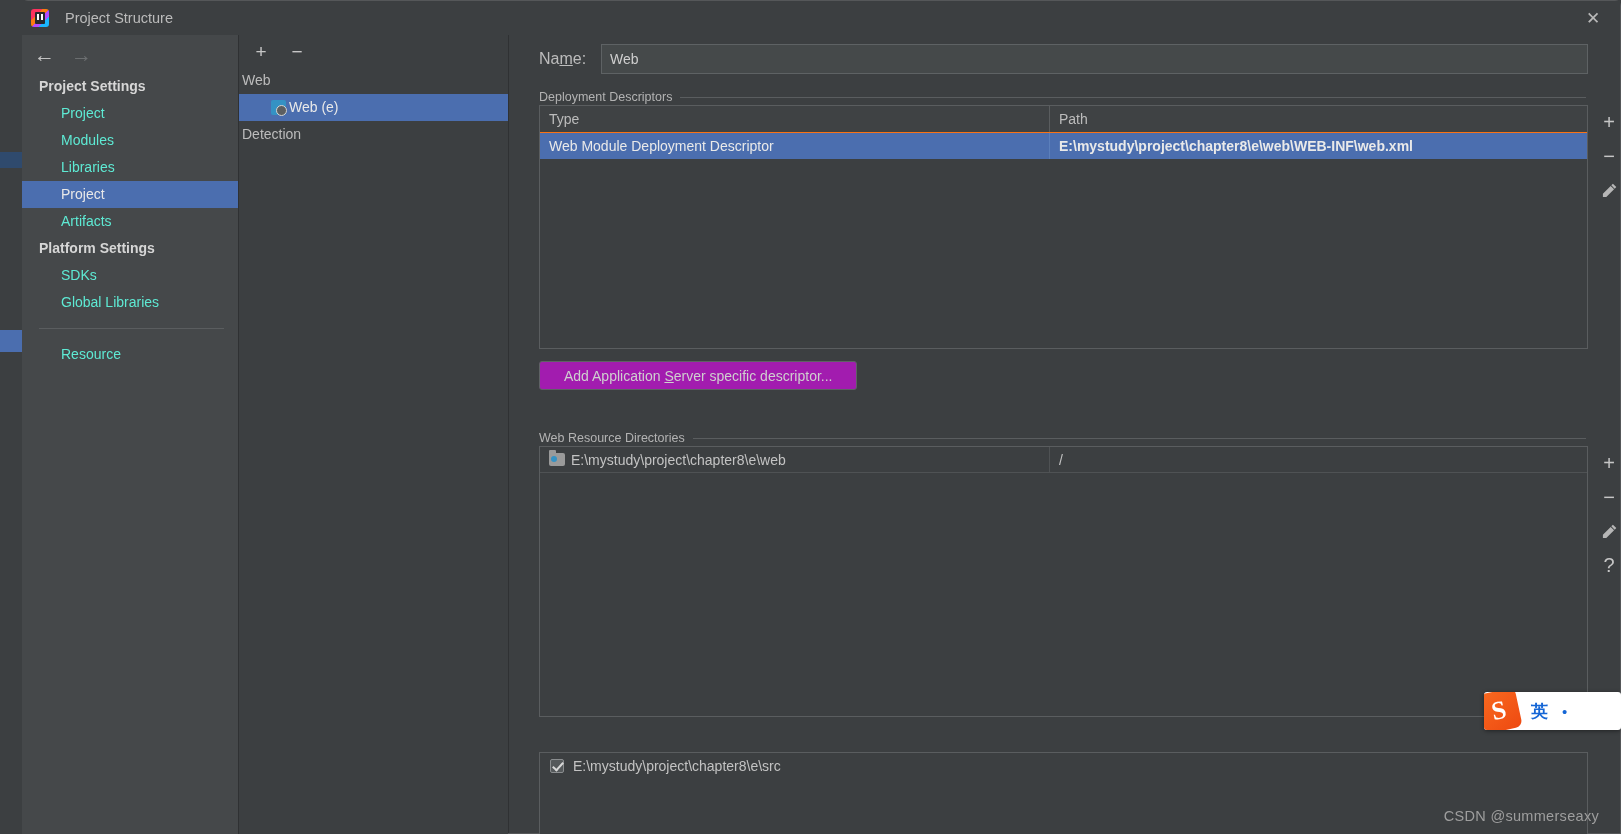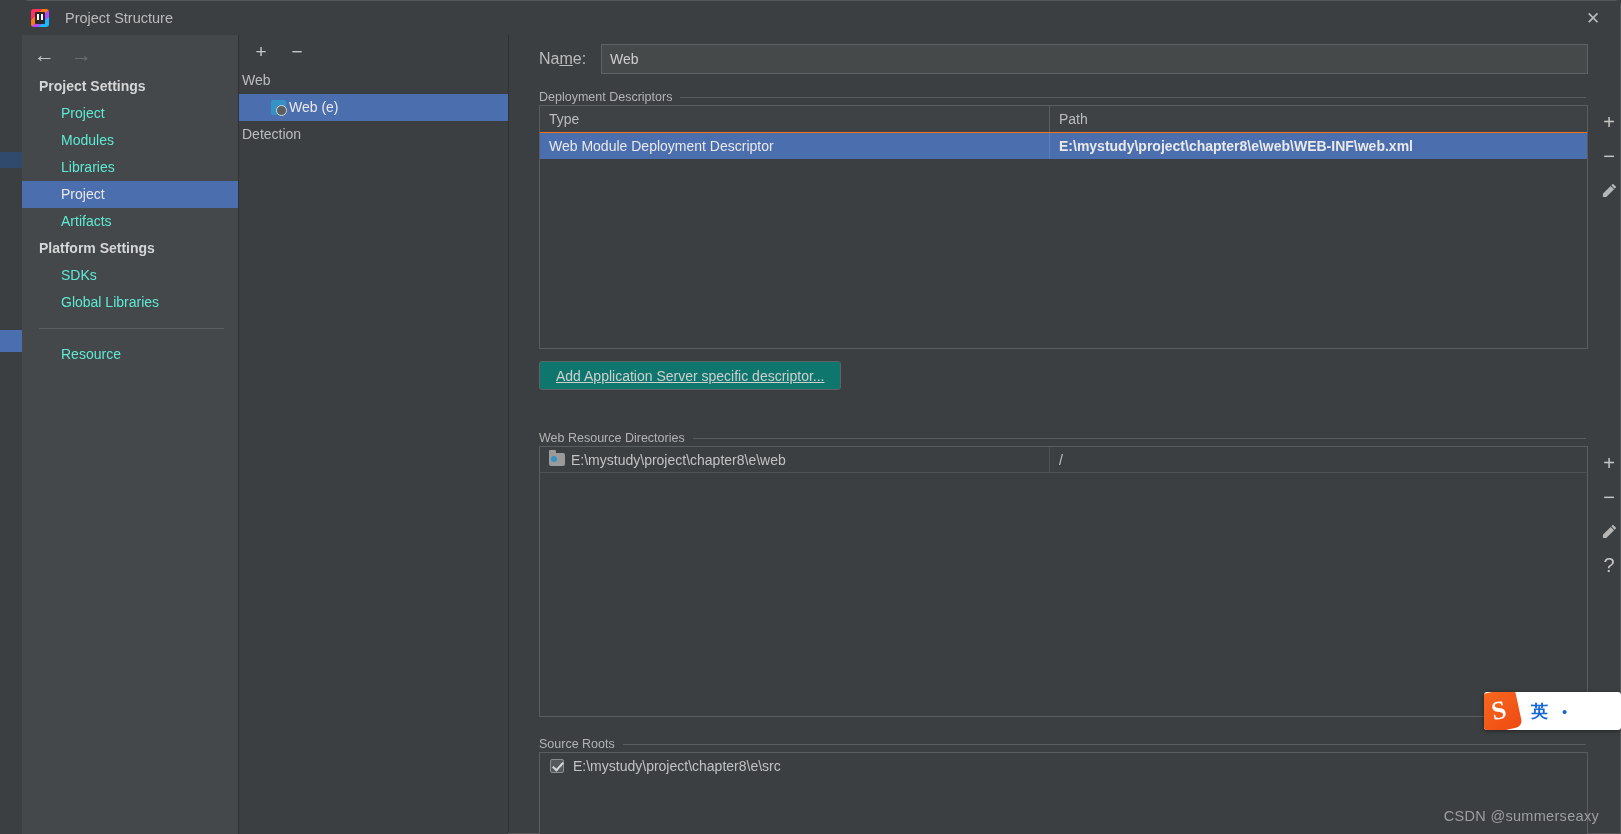--- a/index.html
+++ b/index.html
@@ -334,30 +334,29 @@
     align-items: center;
   }
   .sidebar-tools .tb-icon {
     width: 30px; height: 34px;
     font-size: 20px;
   }
 
   .btn {
     position: absolute;
     height: 29px;
-    background: #0f766e;
+    background: #a21caf;
     border: 1px solid #5e6264;
     border-radius: 3px;
     color: #cfcfcf;
     font-size: 14px;
     font-family: "Liberation Sans", sans-serif;
-    padding: 0 16px;
+    padding: 0 24px;
     cursor: pointer;
     white-space: nowrap;
-    text-decoration: underline;
   }
   .btn u { text-decoration: underline; }
 
   .checkrow {
     display: flex;
     align-items: center;
     height: 26px;
     padding-left: 10px;
     font-size: 14px;
     color: #c3c3c3;
@@ -542,24 +541,20 @@
         <span class="tb-icon">+</span>
         <span class="tb-icon">−</span>
         <span class="tb-icon">
           <svg width="17" height="17" viewBox="0 0 16 16" aria-hidden="true">
             <path d="M11.2 1.6l3.2 3.2-1.5 1.5-3.2-3.2zM9.1 3.7l3.2 3.2-7.3 7.3H1.8v-3.2z" fill="#b6b6b6"></path>
           </svg>
         </span>
         <span class="tb-icon">?</span>
       </div>
 
-      <div class="sect-title" style="left:30px; top:702px; right:34px;">
-        <span>Source Roots</span>
-        <span class="rule"></span>
-      </div>
 
       <div class="tablebox" style="left:30px; top:717px; width:1049px; height:83px;">
         <div class="checkrow" style="">
           <span class="cbox"></span>
           <span>E:\mystudy\project\chapter8\e\src</span>
         </div>
       </div>
 
     </div>
   </div>

